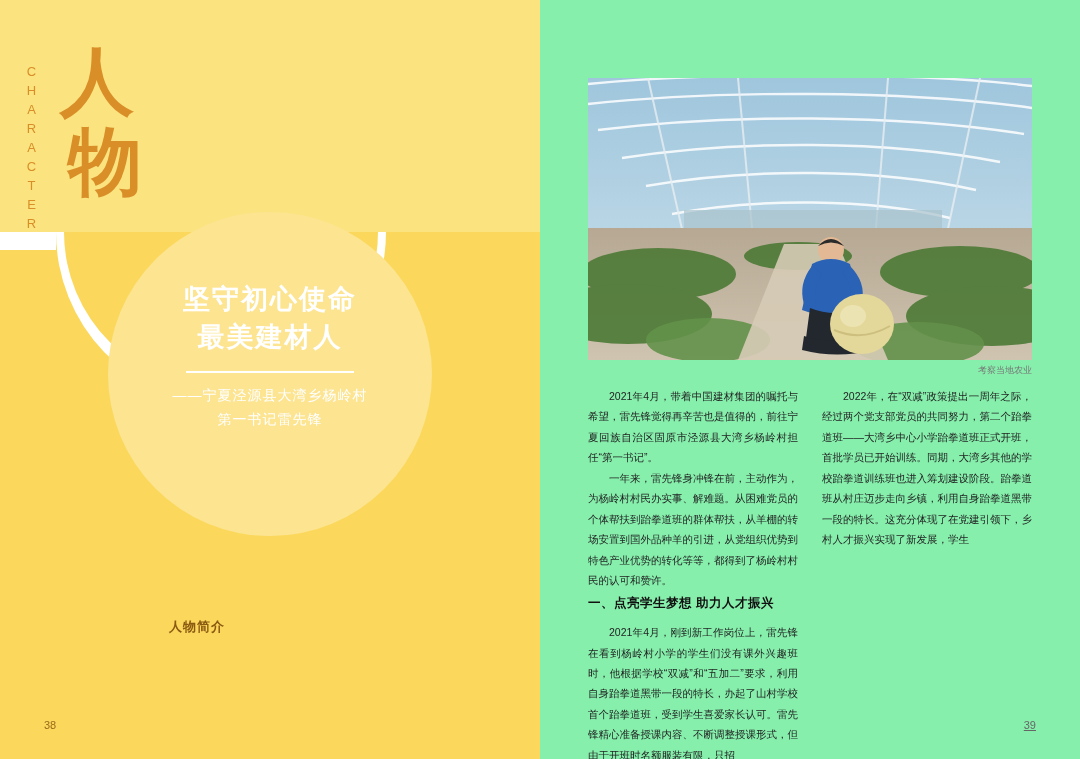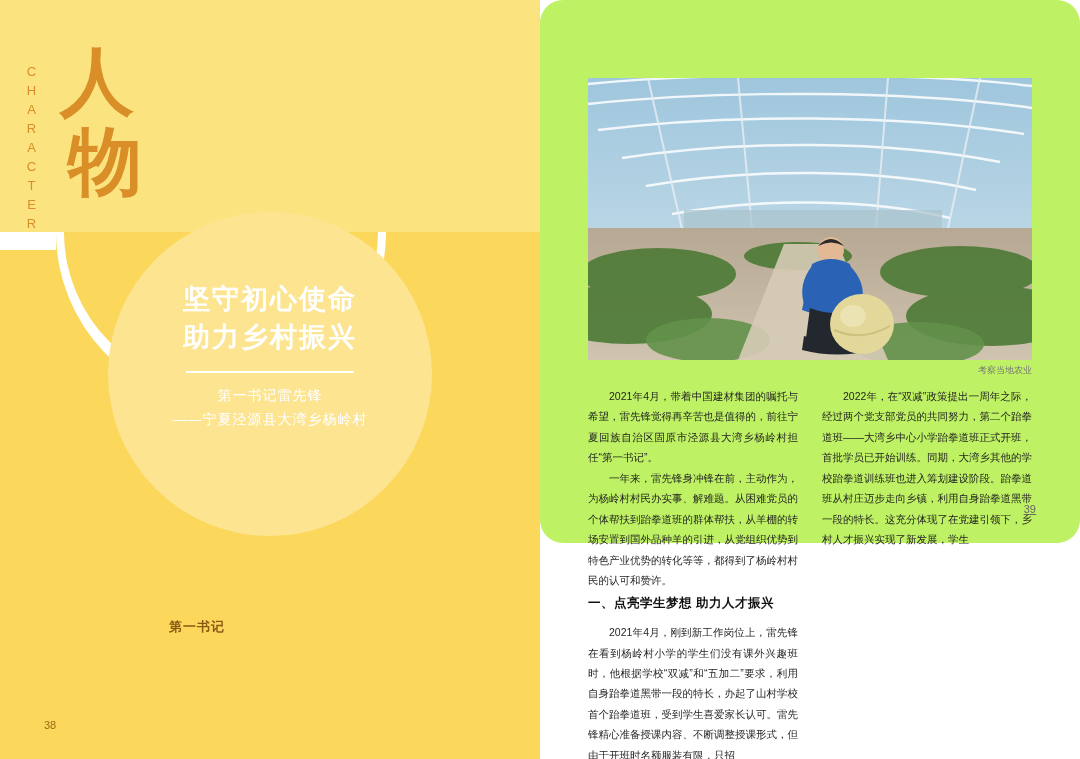--- a/index.html
+++ b/index.html
@@ -160,23 +160,22 @@
     left: 44px;
     bottom: 28px;
     font-size: 11px;
     color: #9a6a18;
   }
 
   
   .page-right {
     position: relative;
     width: 540px;
-    height: 543px;
-    background: #bef264;
-    border-radius: 23px;
+    height: 759px;
+    background: #86efac;
   }
   .photo {
     position: absolute;
     left: 48px;
     top: 78px;
     width: 444px;
     height: 282px;
     overflow: hidden;
     background: #7fa9c4;
   }
@@ -239,28 +238,28 @@
     <div class="notch-inner"></div>
     <div class="right-edge-wedge2"></div>
     <div class="title-circle"></div>
 
     <div class="brush-char brush-ren">人</div>
     <div class="brush-char brush-wu">物</div>
     <div class="vertical-en">CHARACTER</div>
 
     <div class="title-block">
       <div class="title-main">坚守初心使命</div>
-      <div class="title-main">助力乡村振兴</div>
+      <div class="title-main">最美建材人</div>
       <div class="title-rule"></div>
+      <div class="title-sub">——宁夏泾源县大湾乡杨岭村</div>
       <div class="title-sub">第一书记雷先锋</div>
-      <div class="title-sub">——宁夏泾源县大湾乡杨岭村</div>
     </div>
 
     <div class="bio-block">
-      <div class="bio-heading">第一书记</div>
+      <div class="bio-heading">人物简介</div>
     </div>
 
     <div class="folio-left">38</div>
   </div>
 
   <div class="page-right">
 
     <div class="photo">
       <svg width="444" height="282" viewBox="0 0 444 282" xmlns="http://www.w3.org/2000/svg" aria-hidden="true">
         <defs>

